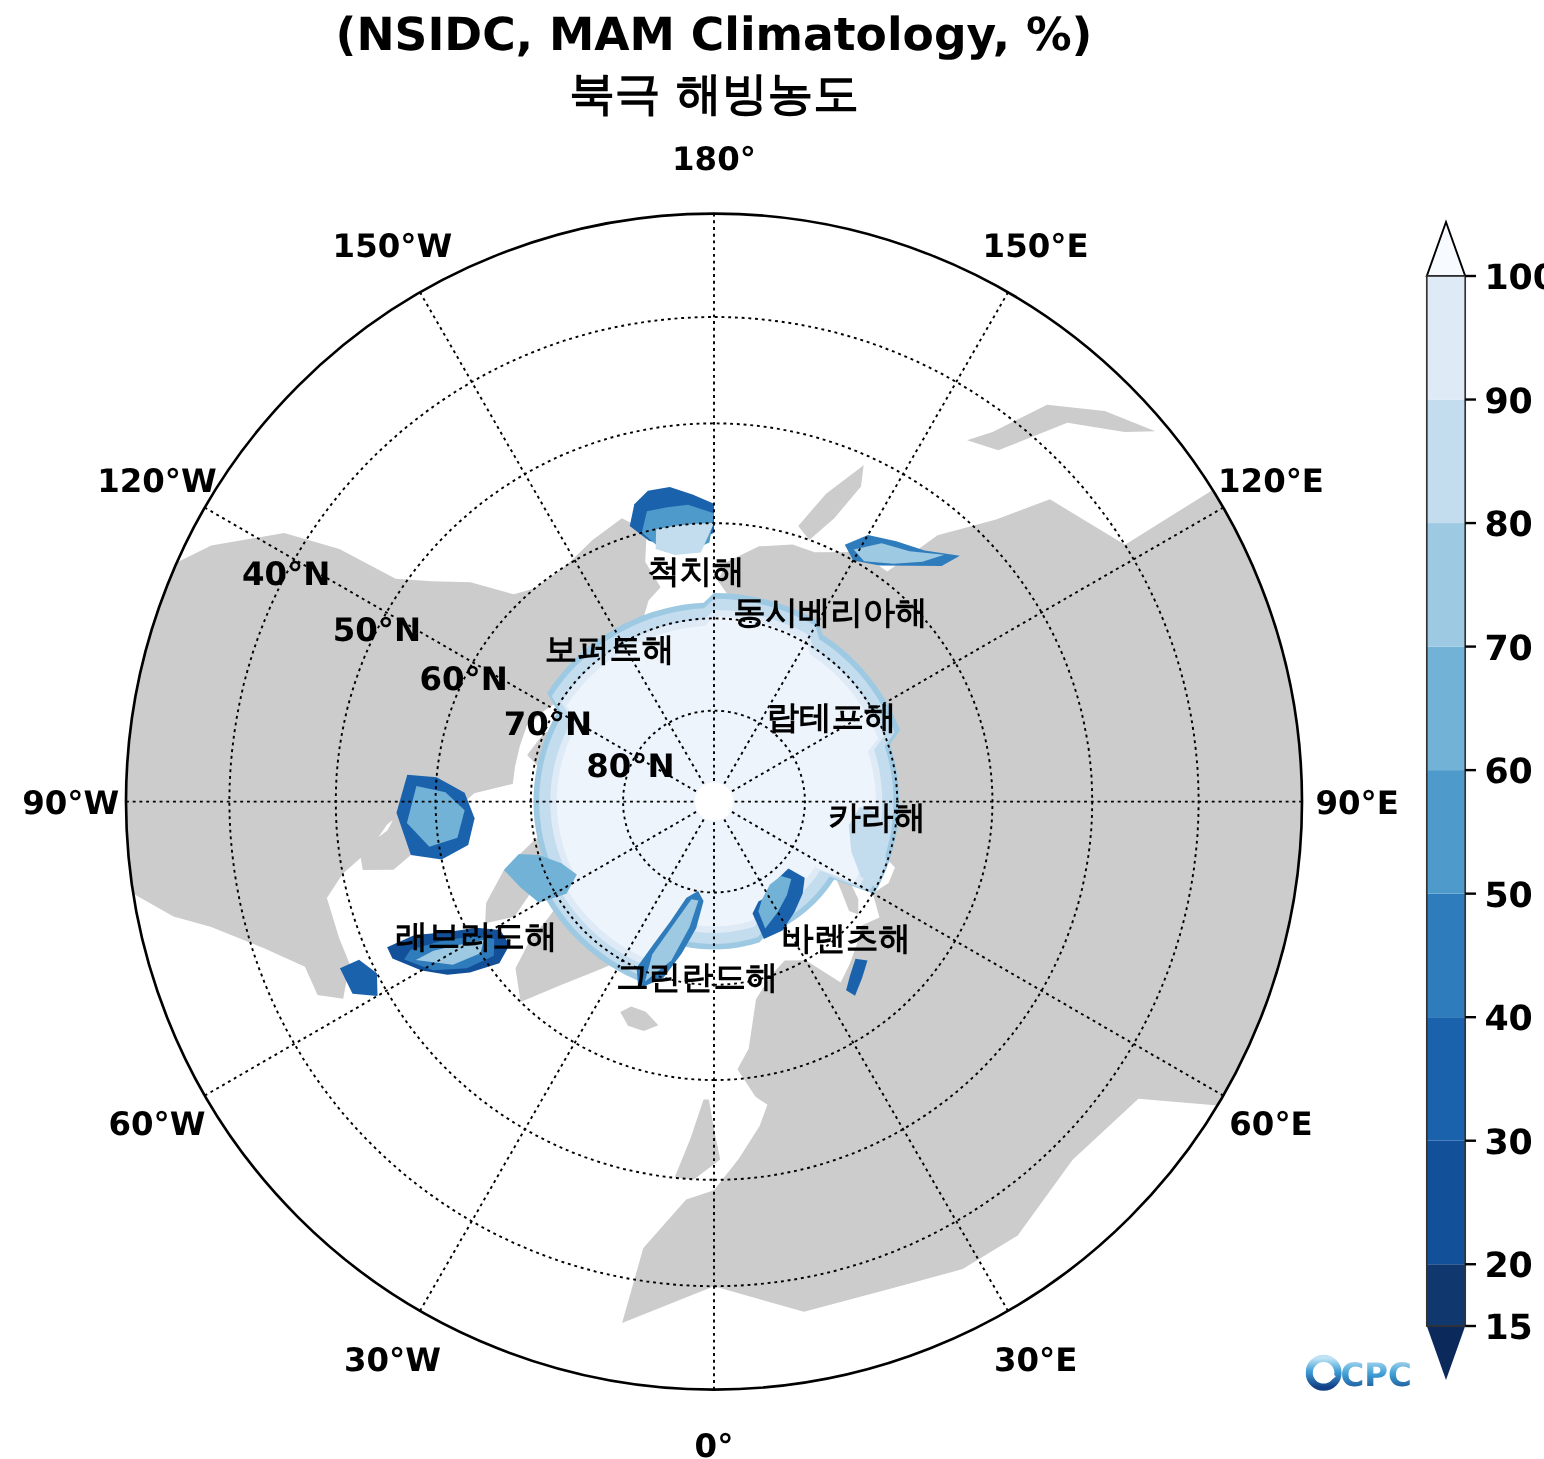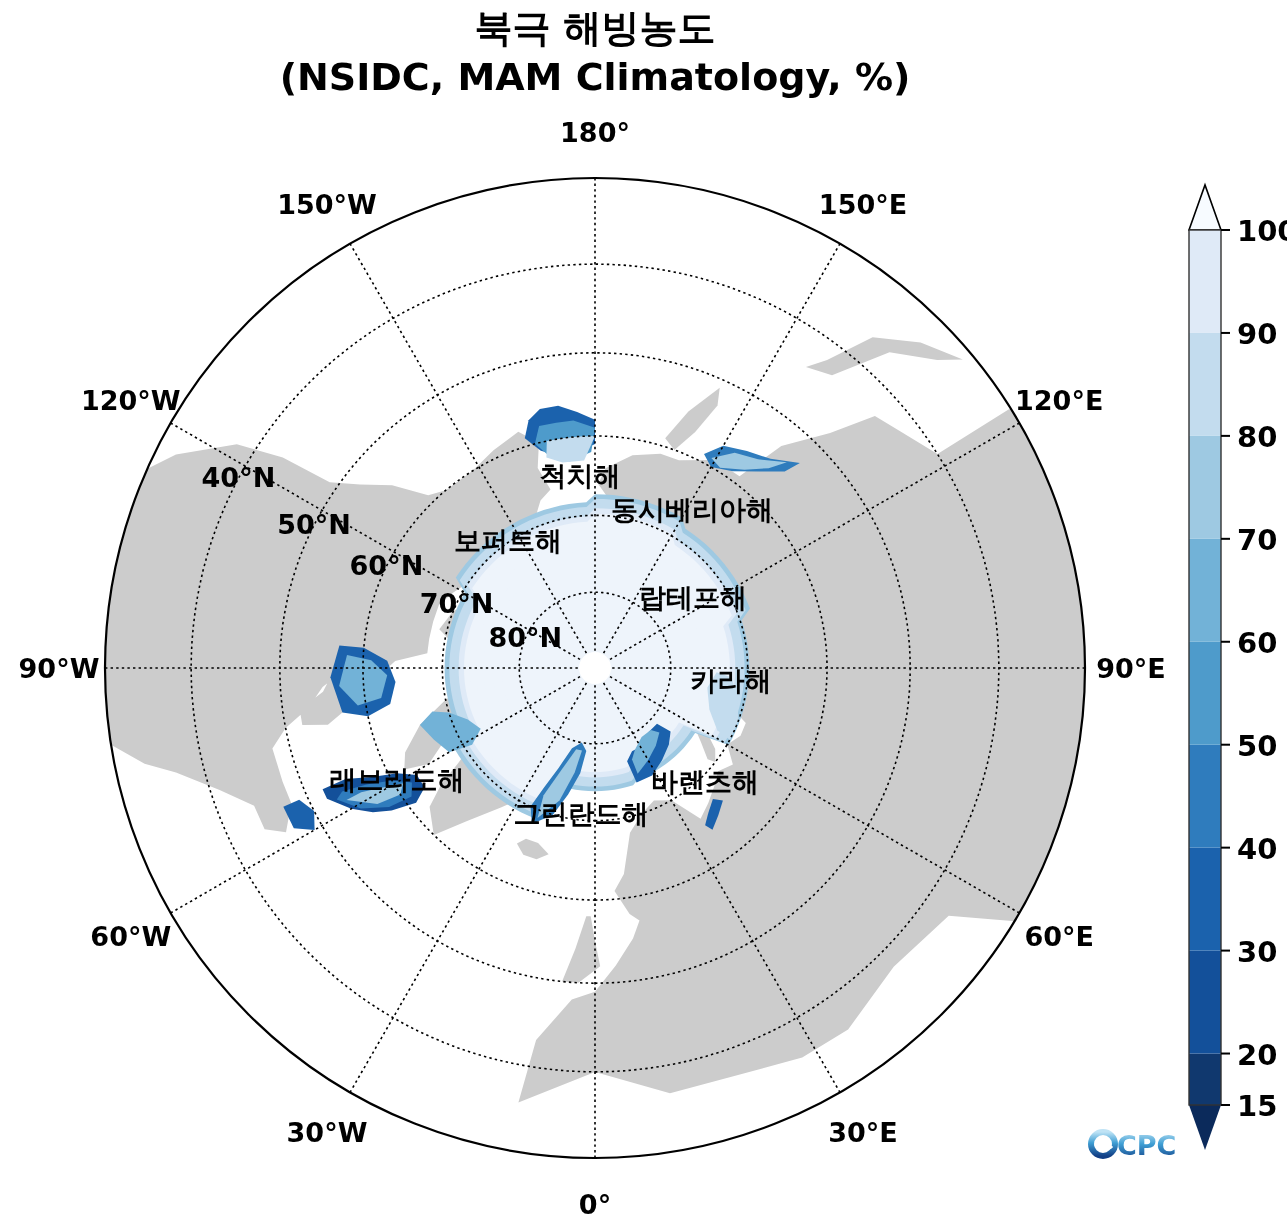--- a/index.html
+++ b/index.html
@@ -23,22 +23,22 @@
   .cb-tick-lbl{font-size:29px;font-weight:bold;fill:#000;font-family:"DejaVu Sans","Liberation Sans",sans-serif;}
 
   .logo{position:absolute;left:1088px;top:1106px;width:96px;height:44px;margin-top:16px;}
 </style>
 </head>
 <body>
 
 <div id="root">
 
   <div class="title-block">
+    <div class="title-line title-sub">(NSIDC, MAM Climatology, %)</div>
     <div class="title-line title-main">북극 해빙농도</div>
-    <div class="title-line title-sub">(NSIDC, MAM Climatology, %)</div>
   </div>
 
   <div class="maparea">
     <svg id="mapsvg" width="1190" height="1106" viewBox="0 0 1190 1106">
       <defs>
         <clipPath id="circClip">
             <circle cx="595" cy="558" r="490"></circle>
           </clipPath>
       </defs>
 

